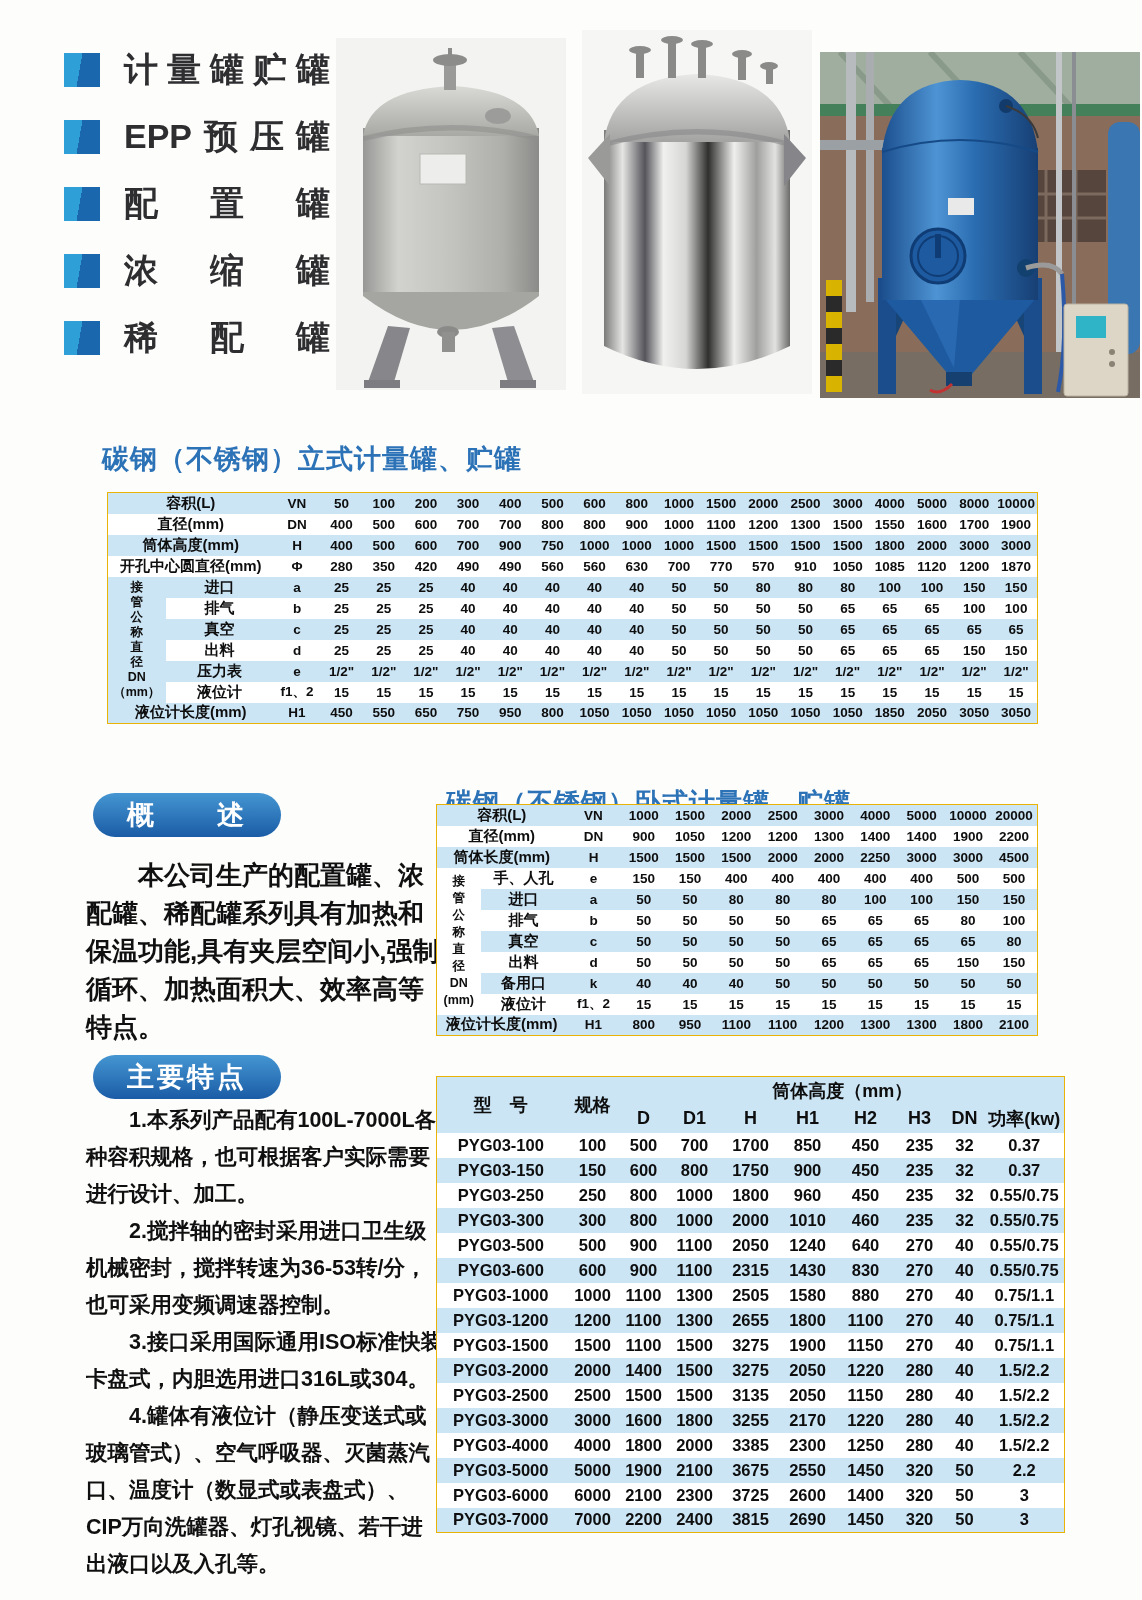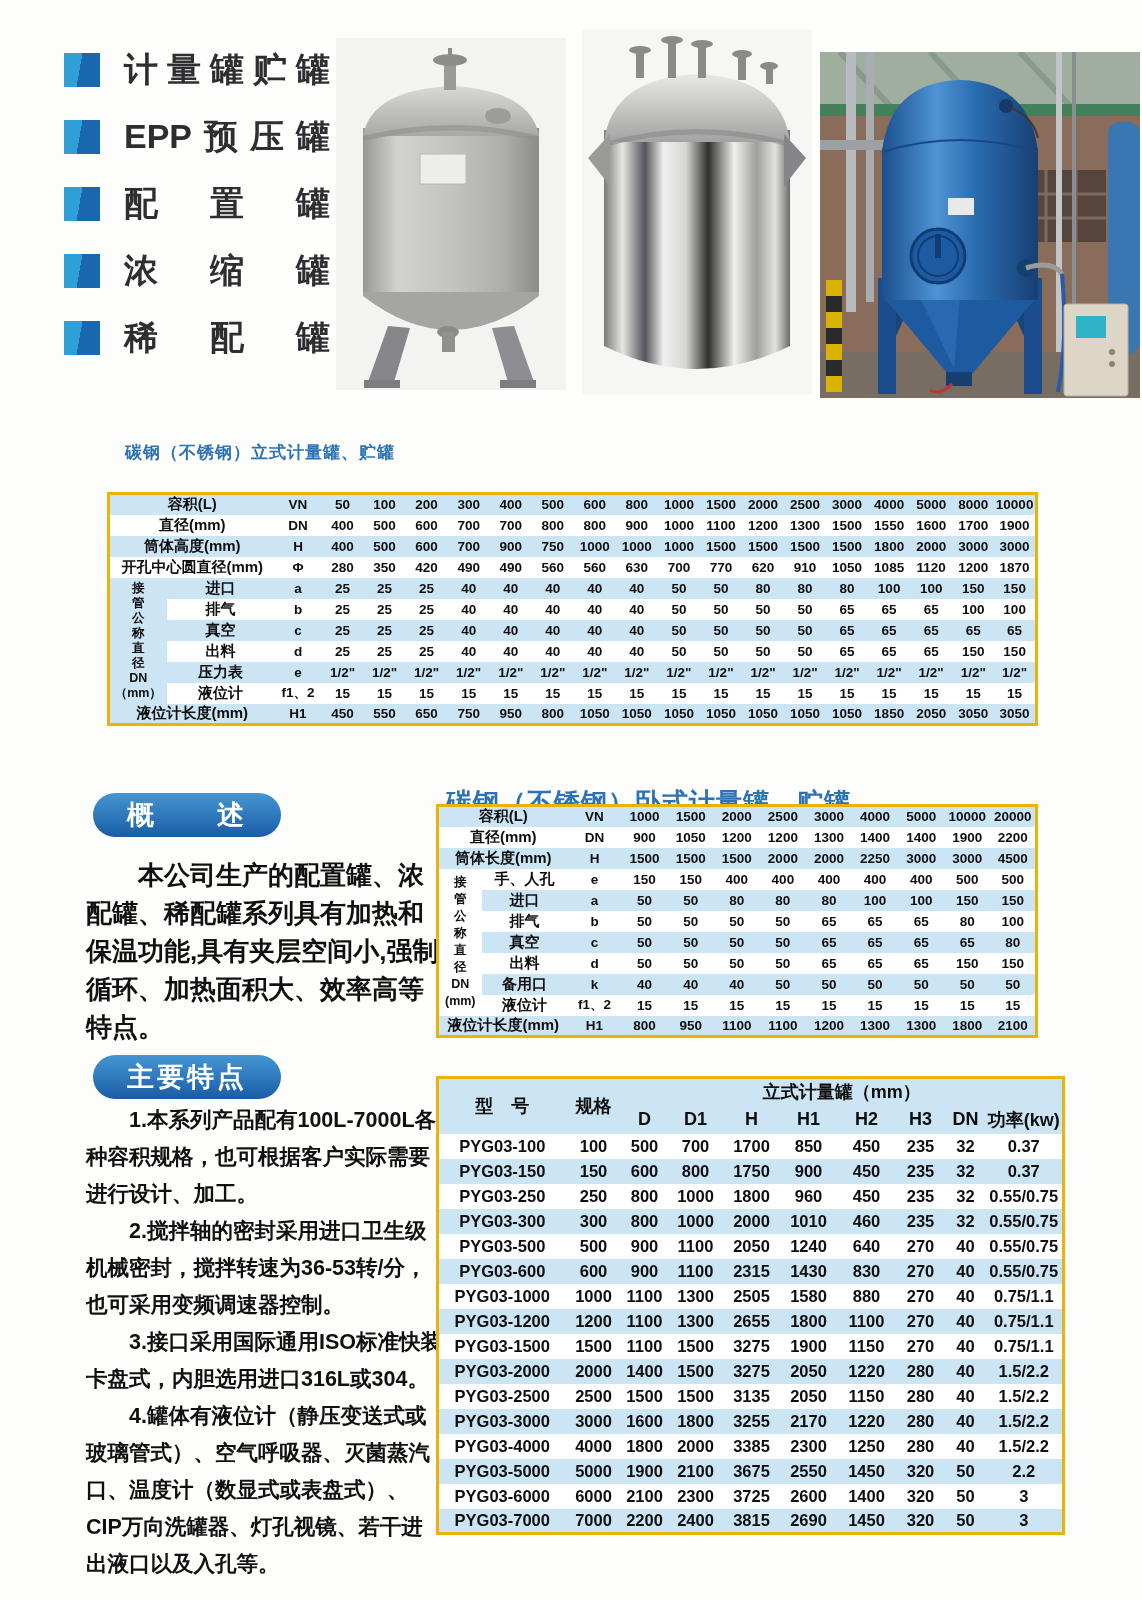--- a/index.html
+++ b/index.html
@@ -16,29 +16,29 @@
       text-align:justify; text-align-last:justify; }
 
   
   .photo { position:absolute; overflow:hidden; }
   #photo1{left:336px;top:38px;width:230px;height:352px;}
   #photo2{left:582px;top:30px;width:230px;height:364px;}
   #photo3{left:820px;top:52px;width:320px;height:346px;}
 
   
   .table-title { position:absolute; color:#2c72b6; font-weight:700; letter-spacing:1px; white-space:nowrap; }
-  #title1{left:125px;top:441px;font-size:17px;}
+  #title1{left:102px;top:441px;font-size:27px;}
   #title2{left:446px;top:761px;font-size:26px;margin-top:24px;}
 
   
   .tbl-wrap{position:absolute;}
   #t1wrap{left:107px;top:492px;width:931px;}
   #t2wrap{left:436px;top:804px;width:602px;}
   #t3wrap{left:436px;top:1076px;width:629px;}
-  table{border-collapse:collapse;table-layout:fixed;width:100%;border:3px solid #eab308;background:#fff;}
+  table{border-collapse:collapse;table-layout:fixed;width:100%;border:1px solid #eab308;background:#fff;}
   .spec-table td{height:21px;text-align:center;font-size:13.5px;font-weight:600;color:#0e0e0e;
       white-space:nowrap;padding:0;overflow:hidden;}
   .spec-table td.lbl, .spec-table td.sublbl{font-size:15px;}
   .spec-table tr.blue td{background:#cbe5f5;}
   .spec-table td.grp{background:#fff;vertical-align:middle;}
   .grpline{font-size:12.5px;line-height:15px;font-weight:600;text-align:center;}
   #t2wrap .grpline{line-height:17px;}
 
   .model-table th{height:28px;background:#cbe5f5;font-size:18px;font-weight:700;color:#0e0e0e;padding:0;}
   .model-table td{height:25px;text-align:center;font-size:16.5px;font-weight:600;color:#0e0e0e;
@@ -306,21 +306,21 @@
             <td class="val">280</td>
             <td class="val">350</td>
             <td class="val">420</td>
             <td class="val">490</td>
             <td class="val">490</td>
             <td class="val">560</td>
             <td class="val">560</td>
             <td class="val">630</td>
             <td class="val">700</td>
             <td class="val">770</td>
-            <td class="val">620</td>
+            <td class="val">570</td>
             <td class="val">910</td>
             <td class="val">1050</td>
             <td class="val">1085</td>
             <td class="val">1120</td>
             <td class="val">1200</td>
             <td class="val">1870</td>
           </tr>
           <tr class="blue">
             <td class="grp" rowspan="6">
               <div class="grpline">接</div>
@@ -674,21 +674,21 @@
           <col style="width:58px">
           <col style="width:58px">
           <col style="width:50px">
         <col style="width:40px">
           <col>
       </colgroup>
       <thead>
         <tr>
           <th rowspan="2">型　号</th>
           <th rowspan="2">规格</th>
-          <th colspan="8">立式计量罐（mm）</th>
+          <th colspan="8">筒体高度（mm）</th>
         </tr>
         <tr>
             <th class="dim">D</th>
             <th class="dim">D1</th>
             <th class="dim">H</th>
             <th class="dim">H1</th>
             <th class="dim">H2</th>
             <th class="dim">H3</th>
             <th class="dim">DN</th>
             <th class="dim">功率(kw)</th>

